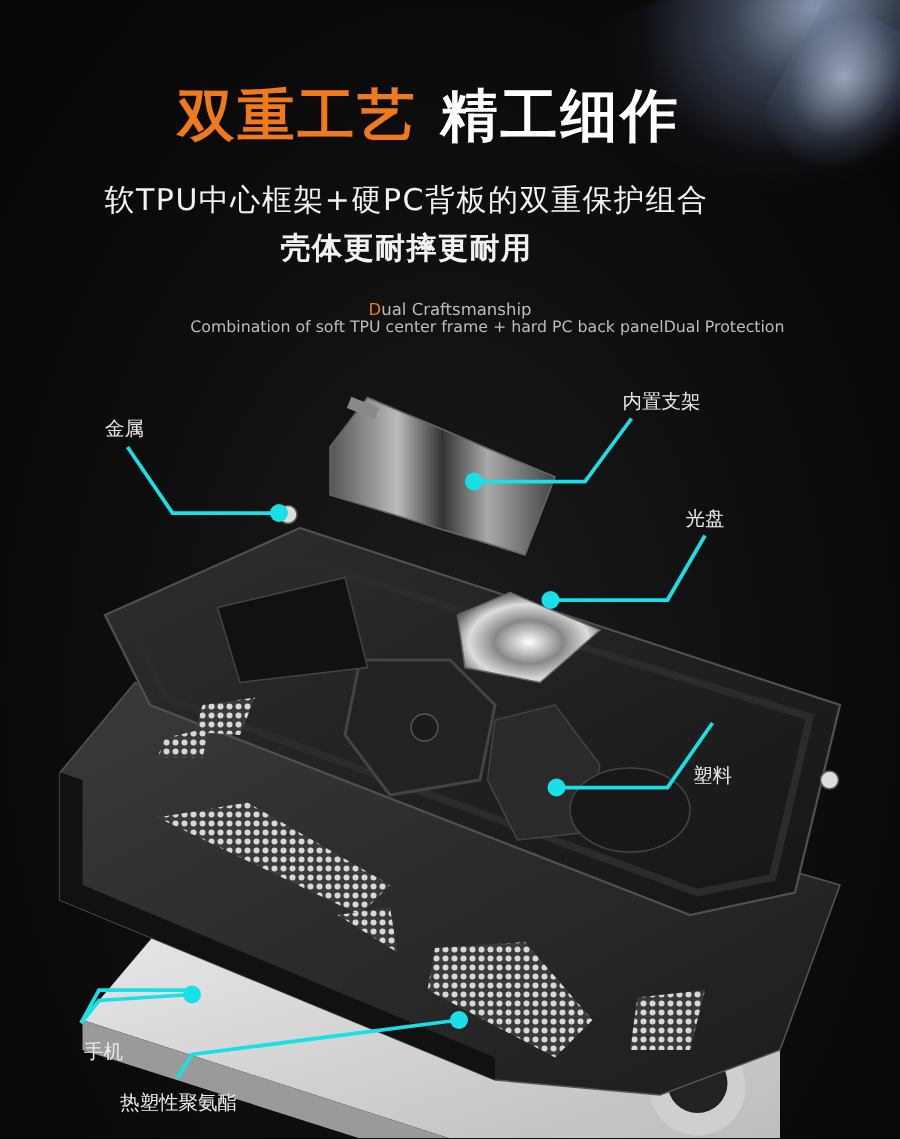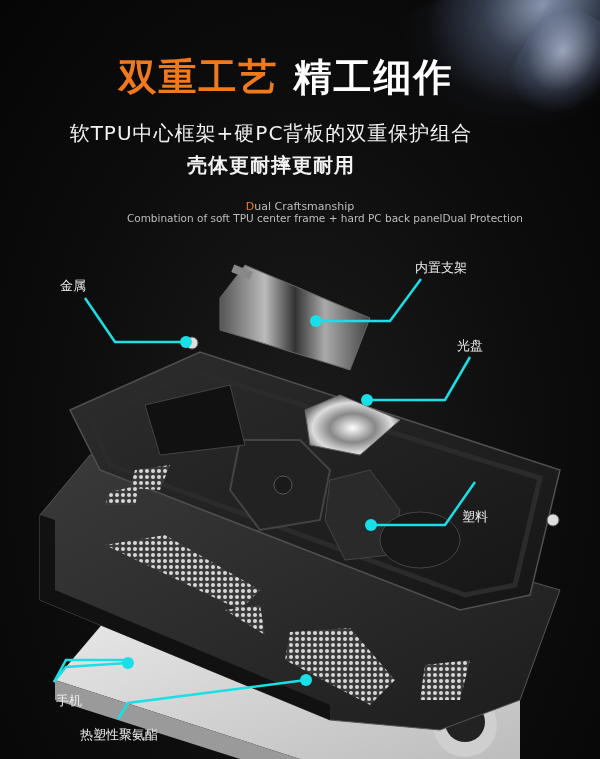--- a/index.html
+++ b/index.html
@@ -118,19 +118,19 @@
     <g fill="#19e0e6">
       <circle cx="186" cy="342" r="6"></circle>
       <circle cx="316" cy="321" r="6"></circle>
       <circle cx="367" cy="400" r="6"></circle>
       <circle cx="371" cy="525" r="6"></circle>
       <circle cx="128" cy="663" r="6"></circle>
       <circle cx="306" cy="680" r="6"></circle>
     </g>
   </svg>
 
-  <div class="label" style="left:60px; top:277px;font-family:Liberation Serif, serif;">金属</div>
+  <div class="label" style="left:70px; top:277px;font-family:Liberation Serif, serif;">金属</div>
   <div class="label" style="left:395px; top:259px;margin-left:20px;">内置支架</div>
   <div class="label" style="left:457px; top:337px;">光盘</div>
   <div class="label" style="left:462px; top:463px;margin-top:45px;">塑料</div>
   <div class="label" style="left:56px; top:692px;">手机</div>
   <div class="label" style="left:80px; top:726px;text-align:center;">热塑性聚氨酯</div>
 </div>
 
 </body></html>

